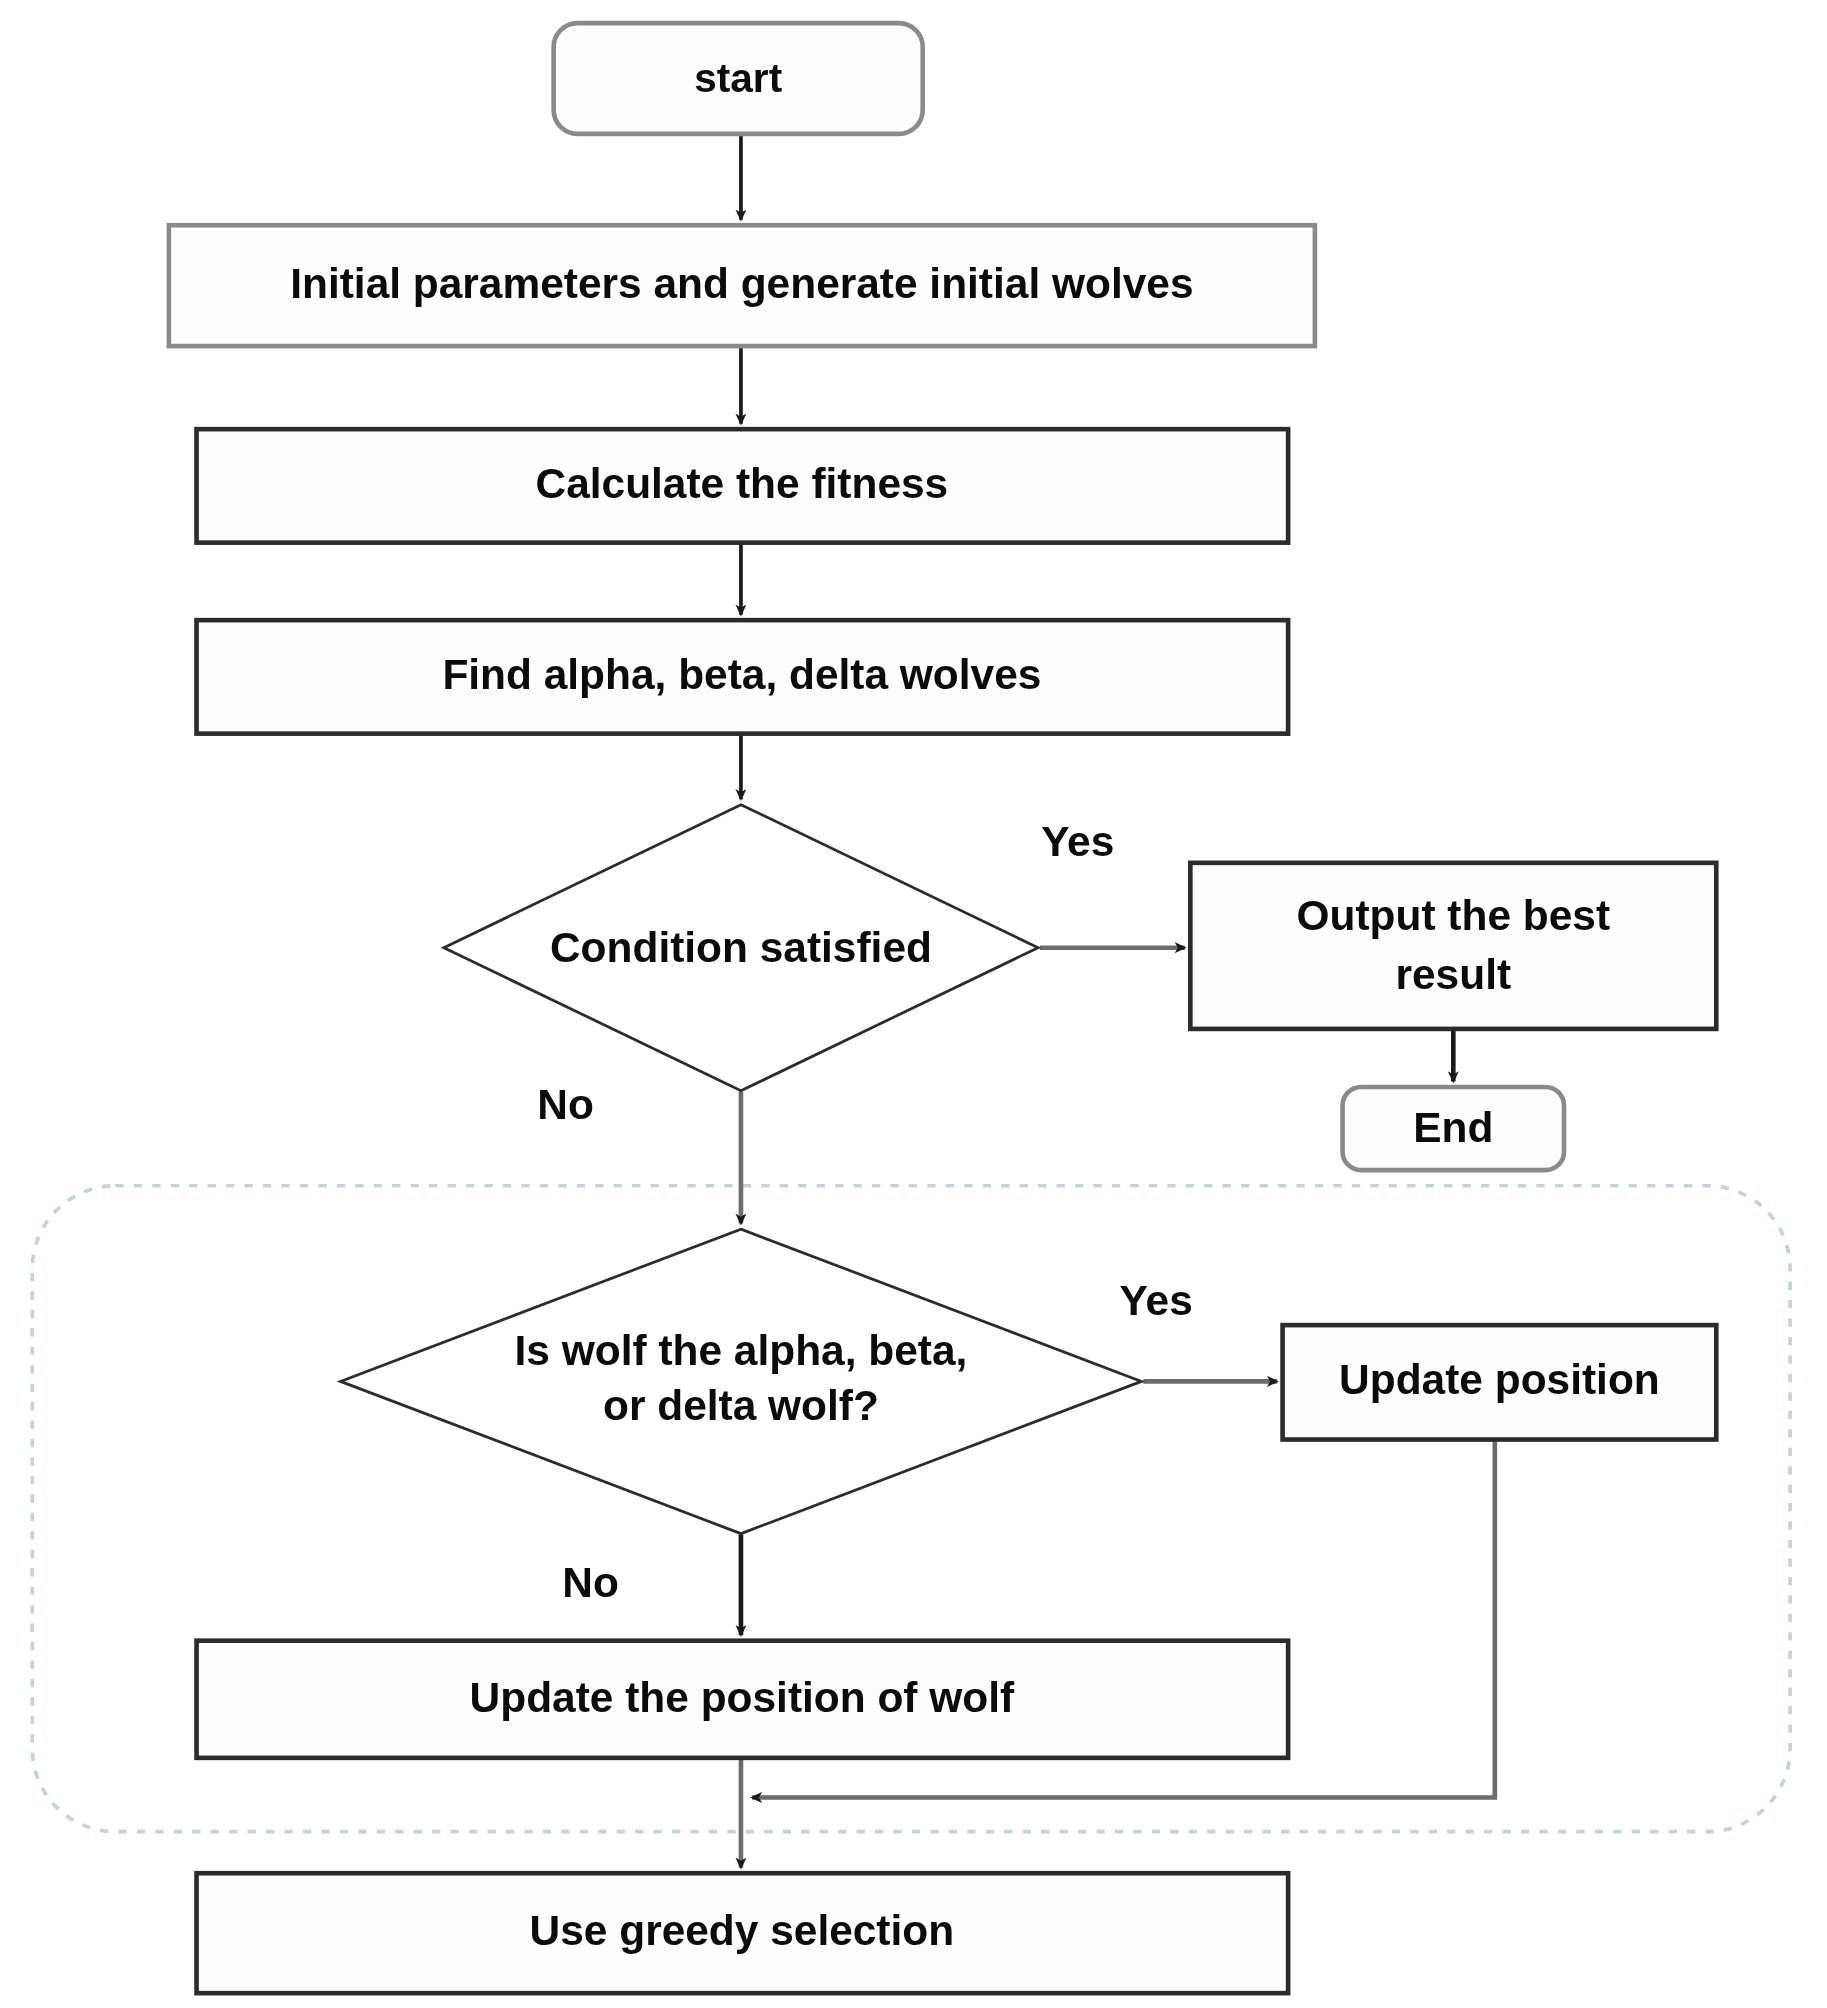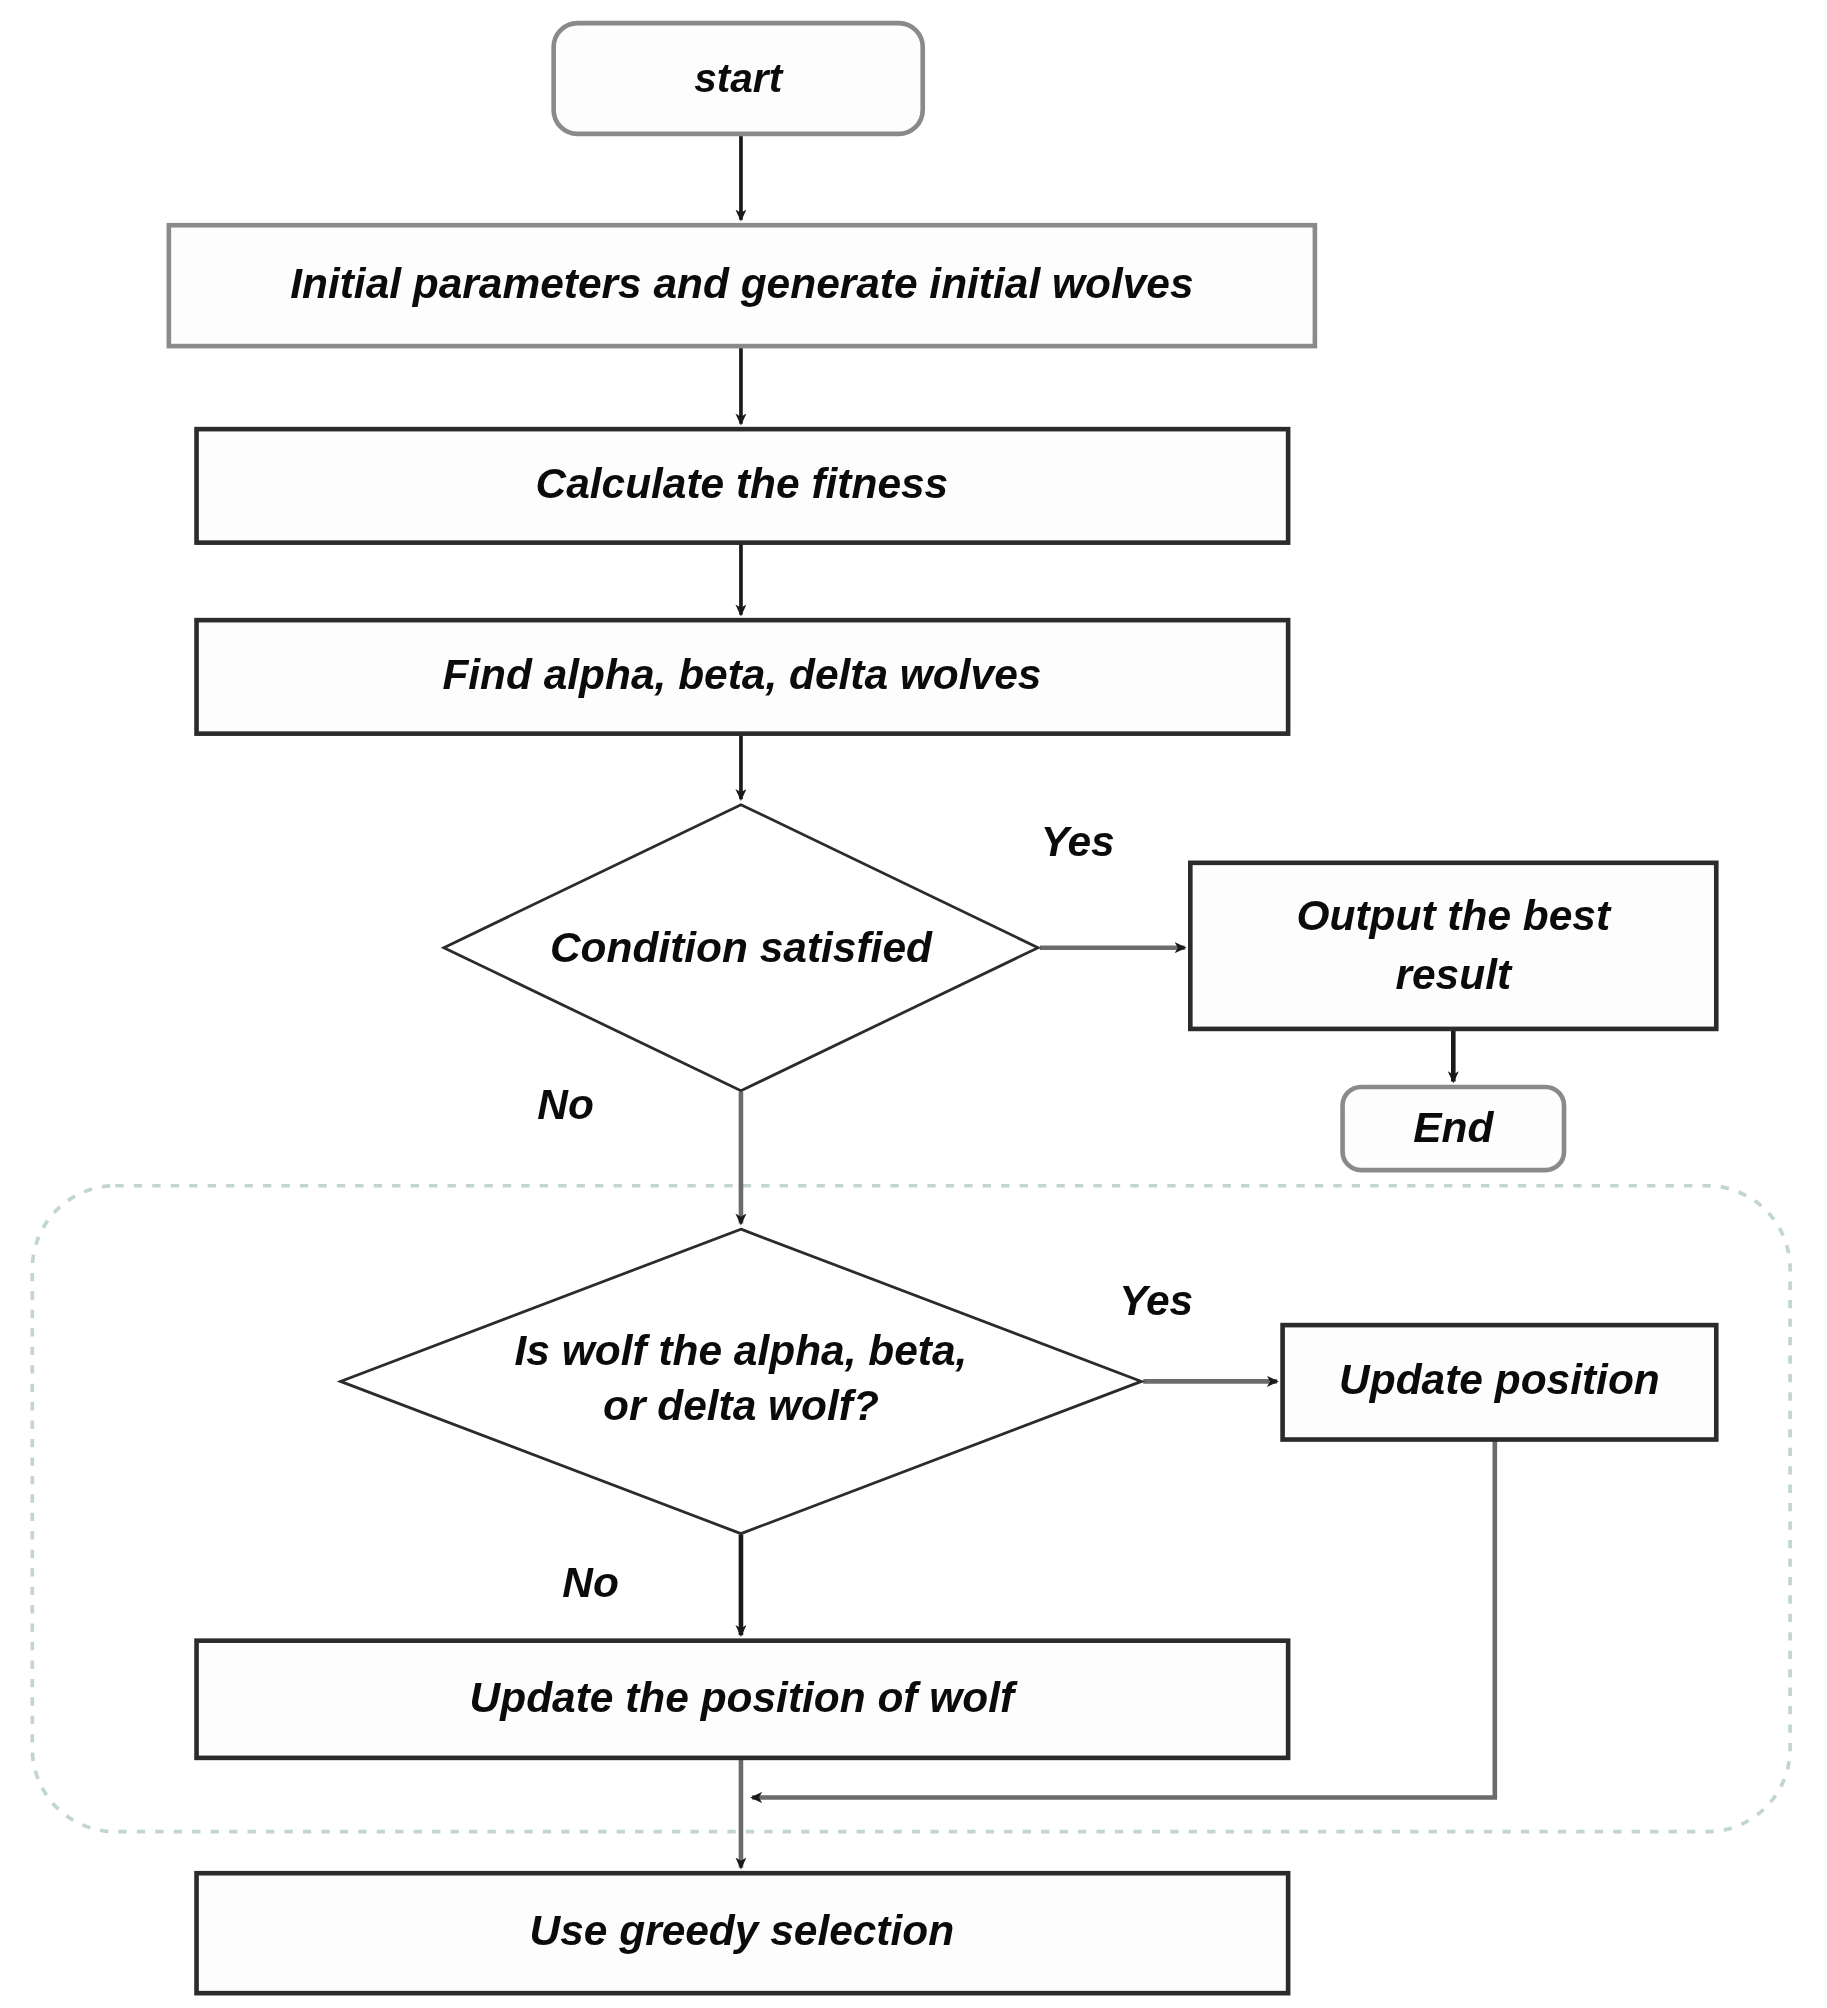--- a/index.html
+++ b/index.html
@@ -12,21 +12,20 @@
     width: 1827px;
     height: 2008px;
     font-family: "Liberation Sans", sans-serif;
     overflow: hidden;
   }
   #flowchart-root {
     position: relative;
     width: 1827px;
     height: 2008px;
     background: #ffffff;
-    font-style: italic;
   }
   svg#flow-svg {
     position: absolute;
     top: 0;
     left: 0;
     width: 1827px;
     height: 2008px;
     display: block;
   }
   .node-label {

